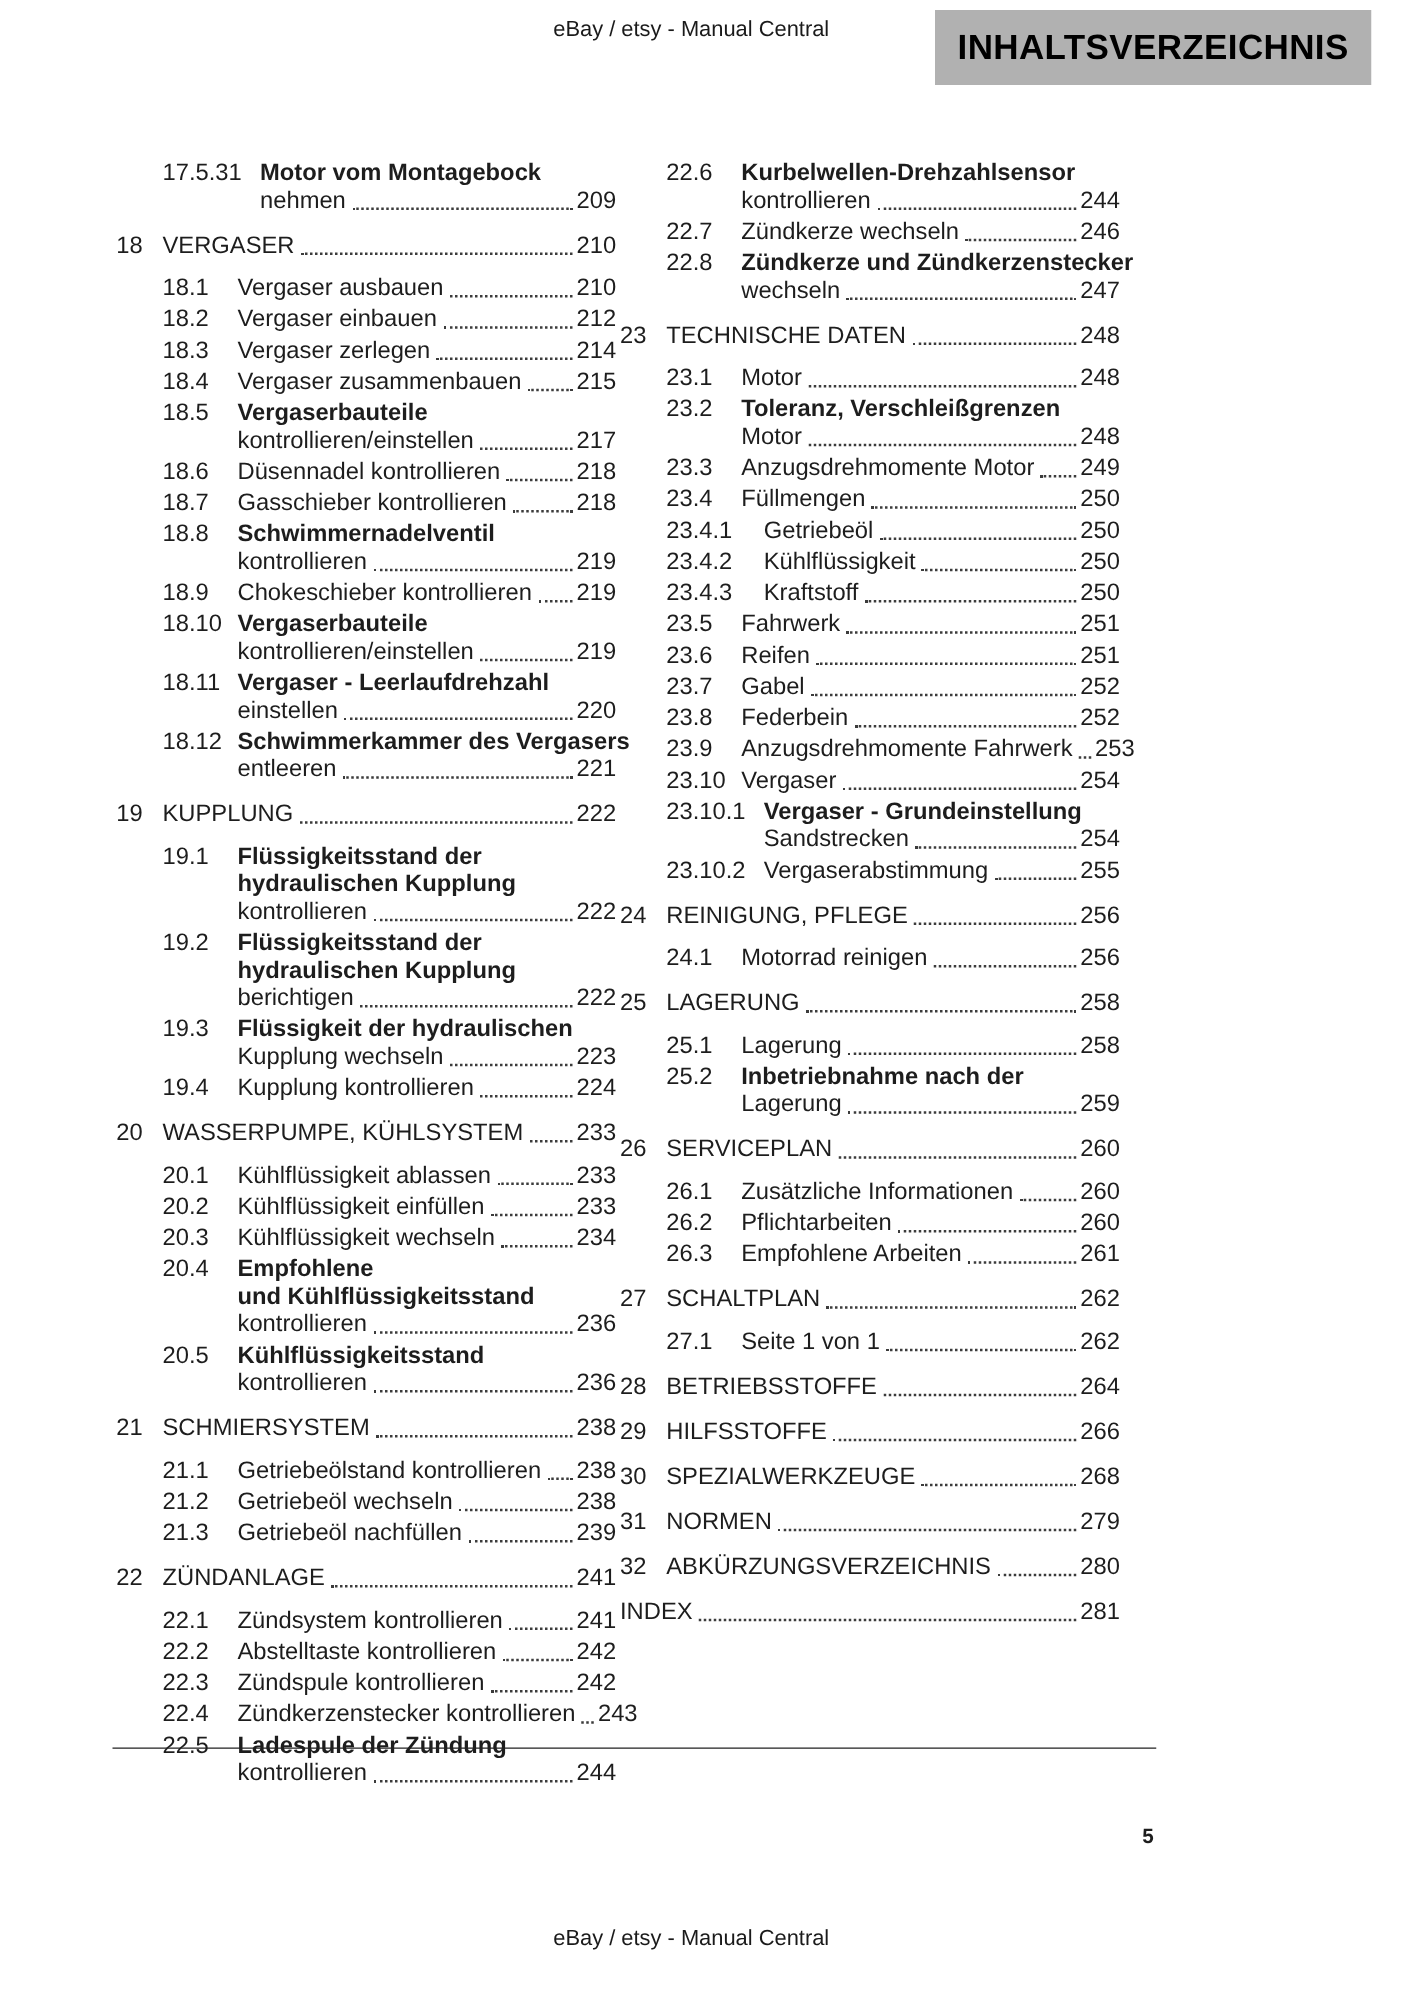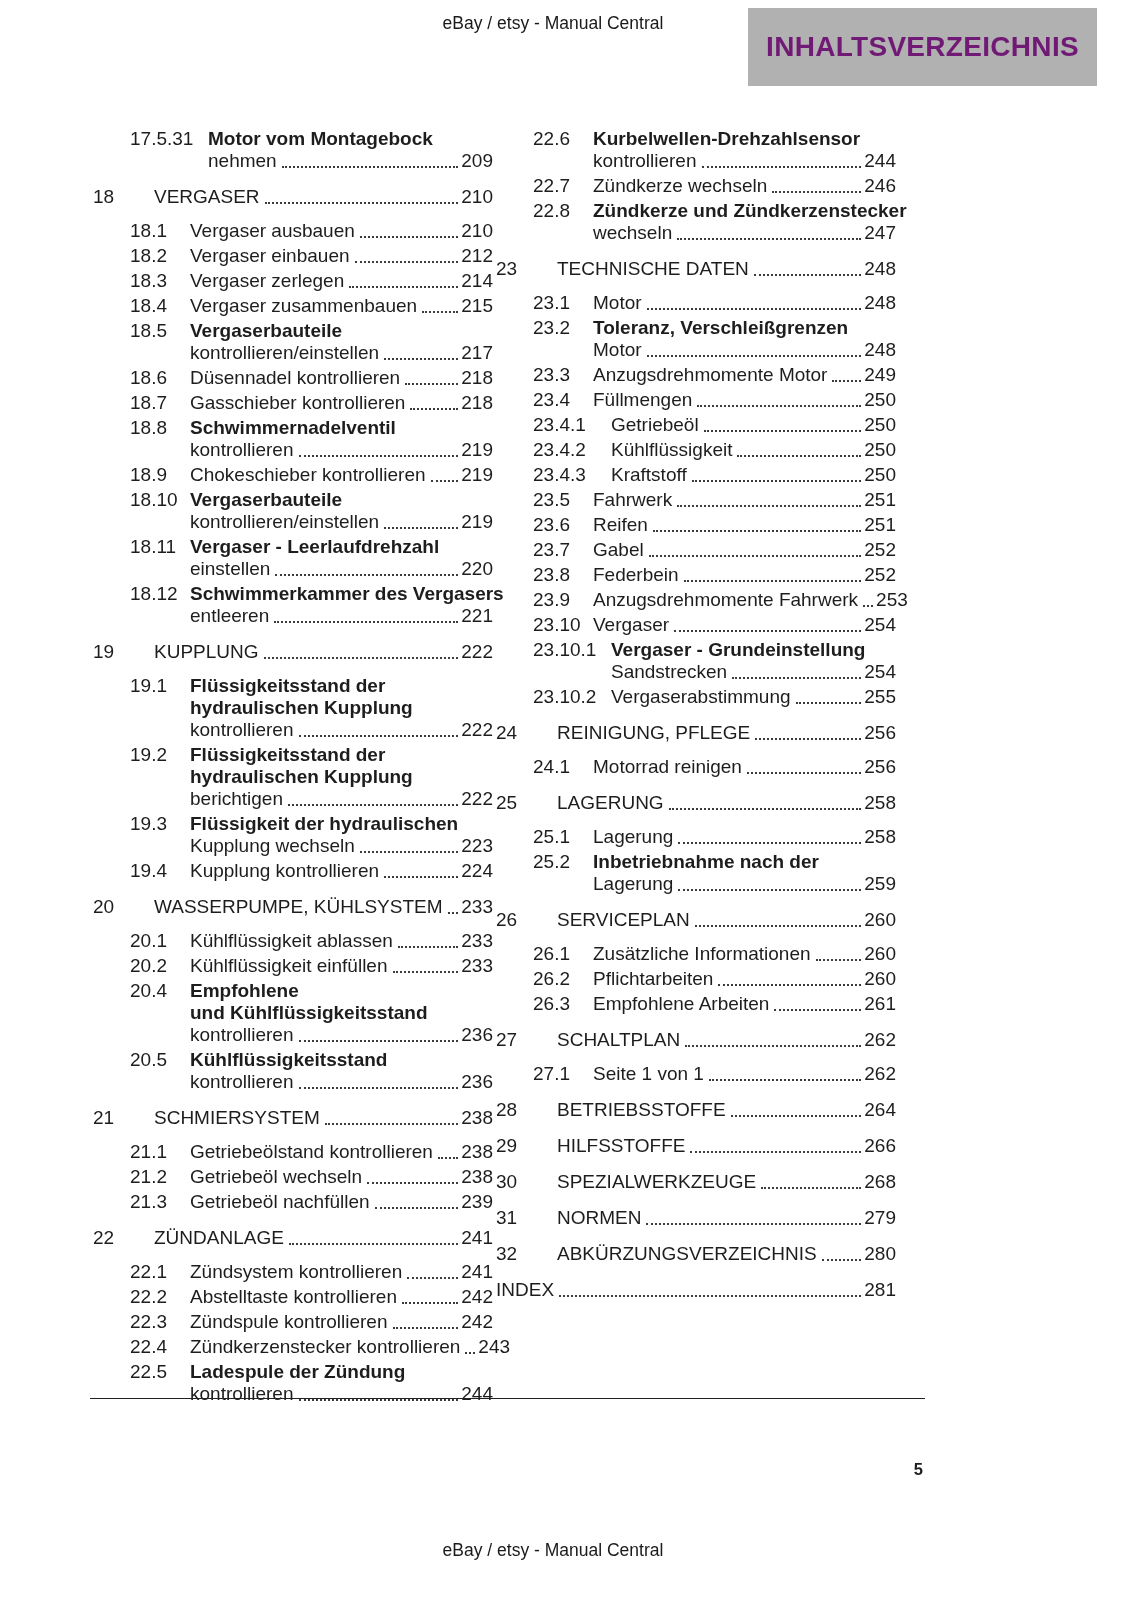--- a/index.html
+++ b/index.html
@@ -22,43 +22,43 @@
     text-align: center;
     font-size: 17.5px;
     color: #1a1a1a;
   }
 
   .badge {
     position: absolute;
     top: 8px;
     right: 33px;
     width: 349px;
-    height: 78px;
+    height: 60px;
     background: #b1b1b1;
     display: flex;
     align-items: center;
     justify-content: center;
     font-size: 28px;
     font-weight: bold;
-    color: #701a75;
+    color: #000000;
     letter-spacing: 0.3px;
   }
 
   .toc-col {
     position: absolute;
     top: 128px;
     width: 400px;
     font-size: 19px;
     line-height: 22px;
   }
   .col-left  { left: 93px; }
   .col-right { left: 496px; }
 
   .toc-entry { display: flex; margin-bottom: 3px; }
-  .toc-entry.level-0 { margin-top: 14px; margin-bottom: 12px; gap: 24px; }
+  .toc-entry.level-0 { margin-top: 14px; margin-bottom: 12px; }
   .toc-entry.level-0:first-child { margin-top: 0; }
 
   .toc-num { flex: 0 0 37px; }
   .level-1 { padding-left: 37px; }
   .level-1 .toc-num { flex: 0 0 60px; }
   .level-2 { padding-left: 37px; }
   .level-2 .toc-num { flex: 0 0 78px; }
 
   .toc-content { flex: 1; min-width: 0; }
   .toc-line { white-space: nowrap; font-weight: bold; }
@@ -334,20 +334,30 @@
         <span class="toc-num">20.2</span>
         <div class="toc-content">
           <div class="toc-lastline">
             <span class="toc-text">Kühlflüssigkeit einfüllen</span>
             <span class="toc-leader"></span>
             <span class="toc-page">233</span>
           </div>
         </div>
       </div>
       <div class="toc-entry level-1">
+        <span class="toc-num">20.3</span>
+        <div class="toc-content">
+          <div class="toc-lastline">
+            <span class="toc-text">Kühlflüssigkeit wechseln</span>
+            <span class="toc-leader"></span>
+            <span class="toc-page">234</span>
+          </div>
+        </div>
+      </div>
+      <div class="toc-entry level-1">
         <span class="toc-num">20.4</span>
         <div class="toc-content">
           <div class="toc-line">Empfohlene</div>
           <div class="toc-line">und Kühlflüssigkeitsstand</div>
           <div class="toc-lastline">
             <span class="toc-text">kontrollieren</span>
             <span class="toc-leader"></span>
             <span class="toc-page">236</span>
           </div>
         </div>

